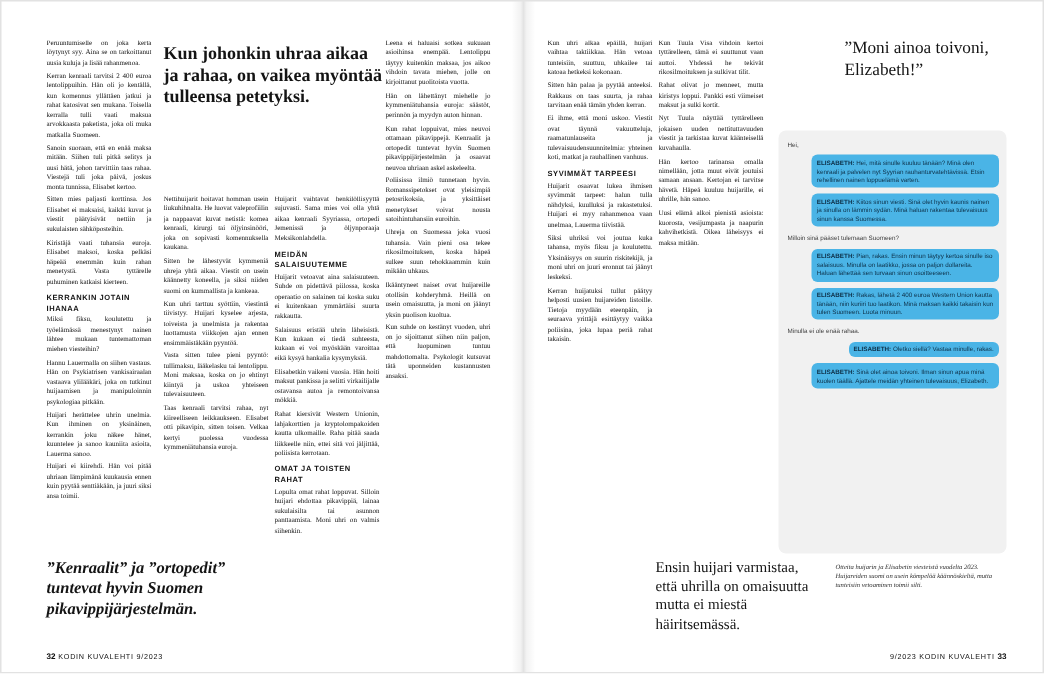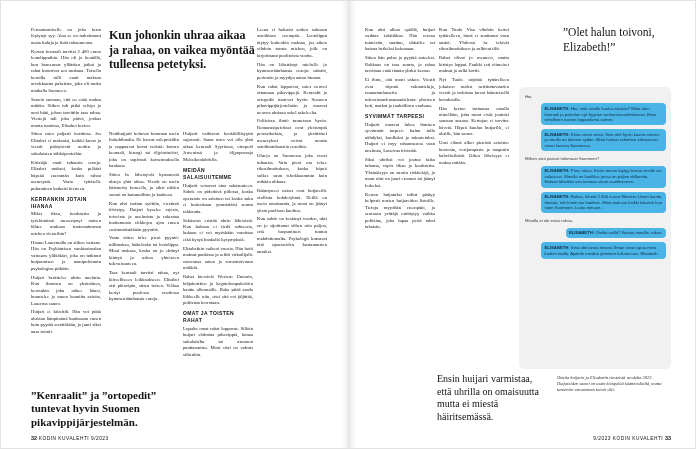--- a/index.html
+++ b/index.html
@@ -22,21 +22,21 @@
     font-family:"Liberation Sans", sans-serif; font-weight:bold; font-size:5px;
     letter-spacing:.4px; margin:3.5px 0 2px; text-align:left;
   }
   
   .c-l0 { left:30px;  top:26px;  width:70px; height:352px; }
   .c-l1 { left:108px; top:130px; width:70px; height:248px; }
   .c-l2 { left:182px; top:130px; width:70px; height:292px; }
   .c-l3 { left:256px; top:26px;  width:70px; height:396px; }
   .pullquote { position:absolute; text-align:left; }
   .pq-top    { left:108px; top:27px;  width:148px; height:100px; font-size:12px;  line-height:1.22; font-weight:700;font-family:Liberation Serif, serif; }
-  .pq-bottom { left:30px;  top:388px; width:152px; font-size:11px;   line-height:1.22; font-weight:700; }
+  .pq-bottom { left:30px;  top:372px; width:152px; font-size:11px;   line-height:1.22; font-weight:700;font-style:italic; }
   
   .c-r0 { left:16px; top:26px; width:70px; height:382px; }
   .c-r1 { left:90px; top:26px; width:70px; height:336px; }
   .headline { position:absolute; left:214px; top:24px; width:108px; font-size:11.5px; line-height:1.28; font-weight:400; }
   .pq-right { left:88px; top:372px; width:112px; font-size:10px; line-height:1.25; font-weight:400; }
   .chat {
     position:absolute; left:170px; top:86px; width:152px; height:282px;
     background:#f1f1f1; border-radius:5px; padding:6px 5px;
     display:flex; flex-direction:column; gap:4px; overflow:hidden;
     font-family:"Liberation Sans", sans-serif;
@@ -123,21 +123,21 @@
         <div class="para">Siksi uhriksi voi joutua kuka tahansa, myös fiksu ja koulutettu. Yksinäisyys on suurin riskitekijä, ja moni uhri on juuri eronnut tai jäänyt leskeksi.</div>
         <div class="para">Kerran huijatuksi tullut päätyy helposti uusien huijareiden listoille. Tietoja myydään eteenpäin, ja seuraava yrittäjä esittäytyy vaikka poliisina, joka lupaa periä rahat takaisin.</div>
       </div>
     <div class="col c-r1">
         <div class="para">Kun Tuula Visa vihdoin kertoi tyttärelleen, tämä ei suuttunut vaan auttoi. Yhdessä he tekivät rikosilmoituksen ja sulkivat tilit.</div>
         <div class="para">Rahat olivat jo menneet, mutta kiristys loppui. Pankki esti viimeiset maksut ja sulki kortit.</div>
         <div class="para">Nyt Tuula näyttää tyttärelleen jokaisen uuden nettituttavuuden viestit ja tarkistaa kuvat käänteisellä kuvahaulla.</div>
         <div class="para">Hän kertoo tarinansa omalla nimellään, jotta muut eivät joutuisi samaan ansaan. Kertojan ei tarvitse hävetä. Häpeä kuuluu huijarille, ei uhrille, hän sanoo.</div>
         <div class="para">Uusi elämä alkoi pienistä asioista: kuorosta, vesijumpasta ja naapurin kahvihetkistä. Oikea läheisyys ei maksa mitään.</div>
       </div>
-    <div class="headline">”Olet halun toivoni, Elizabeth!”</div>
+    <div class="headline">”Moni ainoa toivoni, Elizabeth!”</div>
     <div class="chat" id="chat">
         <div class="plainmsg">Hei,</div>
         <div class="bubble" style="background: rgb(74, 180, 230);"><b>ELISABETH: </b>Hei, mitä sinulle kuuluu tänään? Minä olen kenraali ja palvelen nyt Syyrian rauhanturvatehtävissä. Etsin rehellinen nainen loppuelämä varten.</div>
         <div class="bubble" style="background: rgb(74, 180, 230);"><b>ELISABETH: </b>Kiitos sinun viesti. Sinä olet hyvin kaunis nainen ja sinulla on lämmin sydän. Minä haluan rakentaa tulevaisuus sinun kanssa Suomessa.</div>
         <div class="plainmsg">Milloin sinä pääset tulemaan Suomeen?</div>
         <div class="bubble" style="background: rgb(74, 180, 230);"><b>ELISABETH: </b>Pian, rakas. Ensin minun täytyy kertoa sinulle iso salaisuus. Minulla on laatikko, jossa on paljon dollareita. Haluan lähettää sen turvaan sinun osoitteeseen.</div>
         <div class="bubble" style="background: rgb(74, 180, 230);"><b>ELISABETH: </b>Rakas, lähetä 2 400 euroa Western Union kautta tänään, niin kuriiri tuo laatikon. Minä maksan kaikki takaisin kun tulen Suomeen. Luota minuun.</div>
         <div class="plainmsg">Minulla ei ole enää rahaa.</div>
         <div class="bubble" style="background: rgb(74, 180, 230);"><b>ELISABETH: </b>Oletko siellä? Vastaa minulle, rakas.</div>
         <div class="bubble" style="background: rgb(74, 180, 230);"><b>ELISABETH: </b>Sinä olet ainoa toivoni. Ilman sinun apua minä kuolen täällä. Ajattele meidän yhteinen tulevaisuus, Elizabeth.</div>

